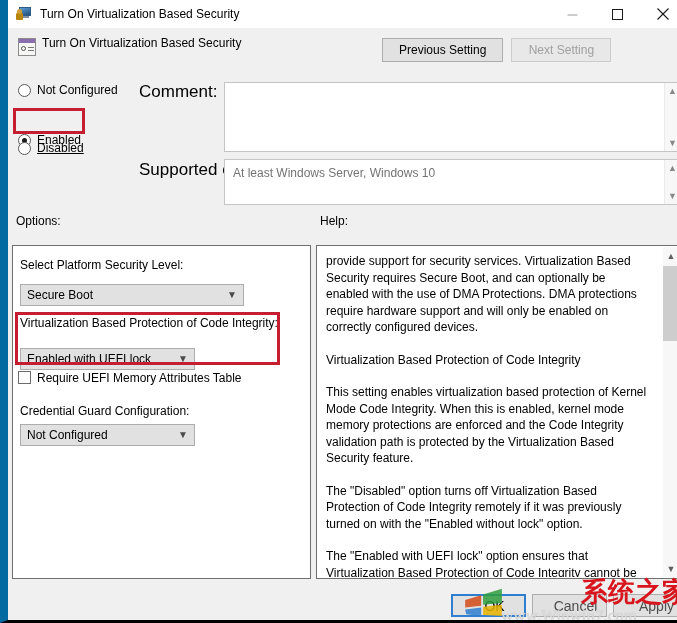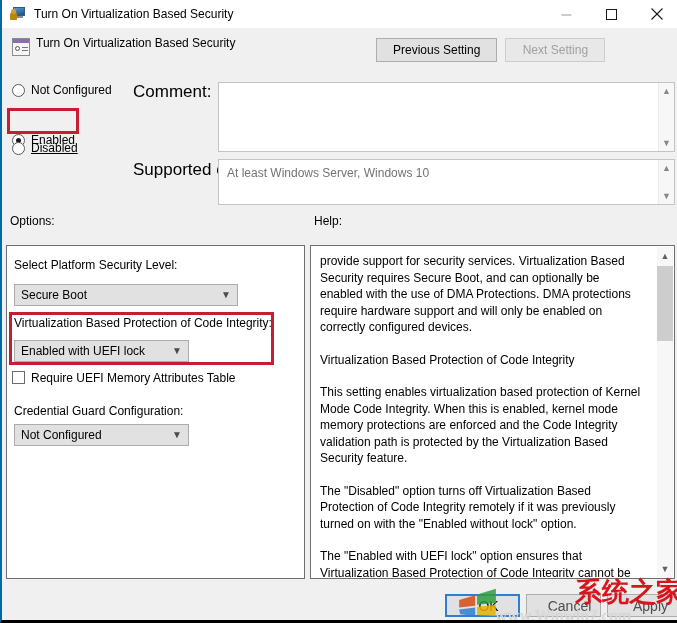--- a/index.html
+++ b/index.html
@@ -12,21 +12,21 @@
     font-size: 12px;
     color: #000;
   }
   #app {
     position: relative;
     width: 677px;
     height: 623px;
     overflow: hidden;
     background: #f0f0f0;
     box-sizing: border-box;
-    border-left: 2px solid #0369a1;
+    border-left: 8px solid #0369a1;
     border-bottom: 3px solid #000;
   }
 
   
   .titlebar {
     position: absolute;
     left: 0; top: 0;
     width: 677px; height: 28px;
     background: #ffffff;
     display: flex;
@@ -443,21 +443,21 @@
 
   <div class="panel" style="left:4px; top:245px; width:299px; height:334px;"></div>
 
   <div class="opt-label" style="left:12px; top:258px;">Select Platform Security Level:</div>
   <div class="combo" style="left:12px; top:284px; width:224px;">
     <span>Secure Boot</span>
     <span class="chev">▼</span>
   </div>
 
   <div class="opt-label" style="left:12px; top:316px;">Virtualization Based Protection of Code Integrity:</div>
-  <div class="combo" style="left:12px; top:340px; width:175px;">
+  <div class="combo" style="left:12px; top:348px; width:175px;">
     <span>Enabled with UEFI lock</span>
     <span class="chev">▼</span>
   </div>
   <div class="hl-box" style="left:7px; top:312px; width:265px; height:53px;"></div>
 
   <div class="chk-row" style="left:10px; top:371px;">
     <span class="chk-box"></span>
     <span>Require UEFI Memory Attributes Table</span>
   </div>
 

